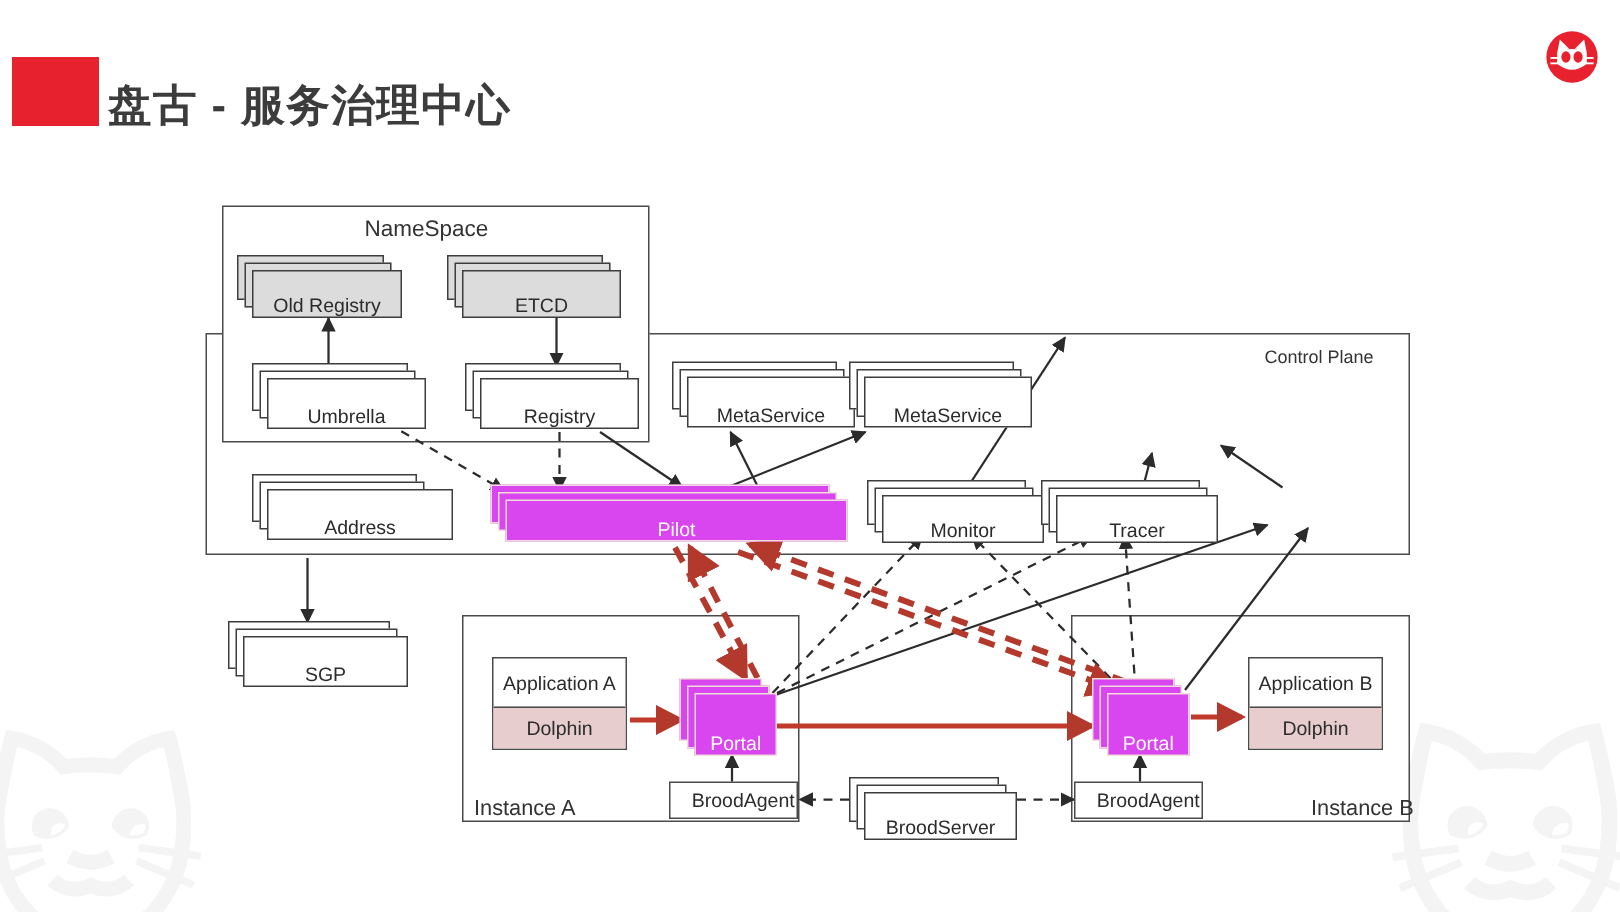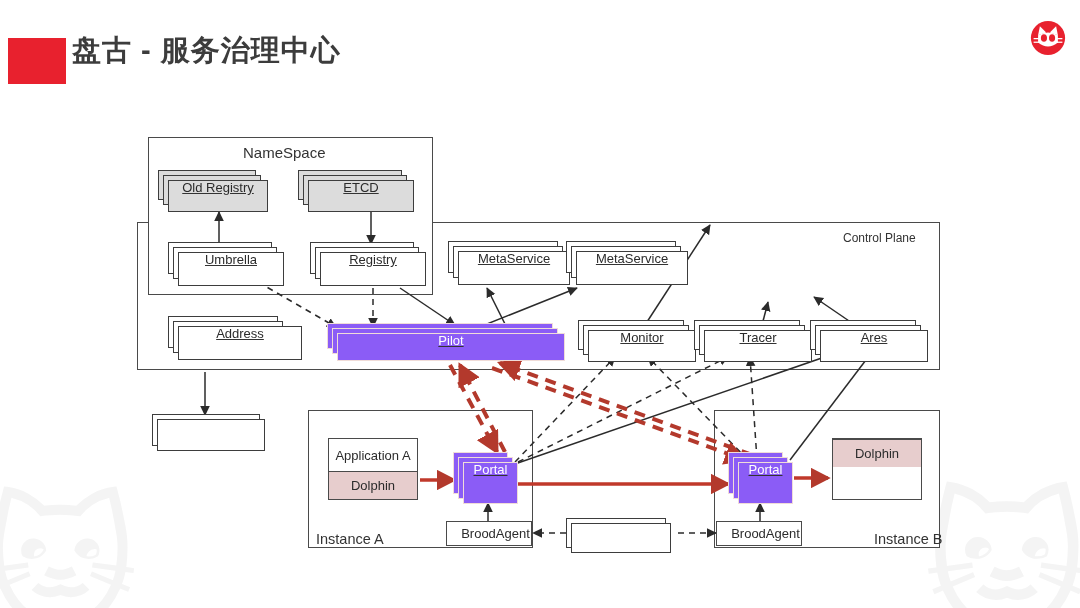--- a/index.html
+++ b/index.html
@@ -11,43 +11,43 @@
   }
   #stage{position:absolute;left:0;top:0;width:1080px;height:608px;}
 
   
   .watermark{position:absolute;color:#f4f4f4;line-height:1;user-select:none;}
   .wm-left{left:-18px;bottom:-34px;font-size:150px;}
   .wm-right{right:-10px;bottom:-40px;font-size:160px;}
 
   
   .accent-square{position:absolute;left:8px;top:38px;width:58px;height:46px;background:#e8212e;}
-  .page-title{position:absolute;left:72px;top:31px;font-size:29px;font-weight:bold;color:#3c3c3c;
+  .page-title{position:absolute;left:72px;top:51px;font-size:29px;font-weight:bold;color:#3c3c3c;
     letter-spacing:1px;white-space:nowrap;}
 
   
   .brand-logo{position:absolute;right:14px;top:20px;width:36px;height:36px;}
 
   
   .layer{position:absolute;left:0;top:0;width:1080px;height:608px;pointer-events:none;}
 
   
   .frame{position:absolute;border:1.6px solid #4a4a4a;background:transparent;box-sizing:border-box;}
   .frame-label{position:absolute;font-size:14.5px;color:#333;white-space:nowrap;}
 
   
   .node{position:absolute;box-sizing:border-box;}
   .node .sheet{position:absolute;box-sizing:border-box;border:1.5px solid #3d3d3d;background:#ffffff;}
   .node .sheet.s3{left:0;top:0;}
   .node .sheet.s2{left:5px;top:5px;}
-  .node .sheet.s1{left:10px;top:10px;display:flex;align-items:flex-start;justify-content:center;text-decoration:underline;}
+  .node .sheet.s1{left:10px;top:10px;display:flex;align-items:flex-end;justify-content:center;}
   .node .lbl{font-size:13px;color:#2b2b2b;white-space:nowrap;text-align:center;line-height:1.1;}
 
   .node.gray .sheet{background:#dcdcdc;}
-  .node.red .sheet{background:#8b5cf6;border:1.5px solid #f0dcd8;}
+  .node.red .sheet{background:#d946ef;border:1.5px solid #f0dcd8;}
   .node.red .lbl{color:#ffffff;}
 
   
   .box{position:absolute;box-sizing:border-box;border:1.6px solid #4a4a4a;background:#fff;
        display:flex;align-items:center;justify-content:center;}
   .box .lbl{font-size:13px;color:#2b2b2b;white-space:nowrap;padding-left:13px;}
 
   
   .appbox{position:absolute;box-sizing:border-box;border:1.6px solid #4a4a4a;background:#fff;
           display:flex;flex-direction:column;}
@@ -208,20 +208,23 @@
     <div class="sheet s3" style="width:110px;height:32px;"></div>
     <div class="sheet s2" style="width:110px;height:32px;"></div>
     <div class="sheet s1" style="width:124px;height:34px;">
       <span class="lbl">Address</span>
     </div>
   </div>
 
   <div class="node" style="left:152px;top:414px;width:128px;height:46px;">
     <div class="sheet s3" style="width:108px;height:32px;"></div>
     <div class="sheet s2" style="width:108px;height:32px;"></div>
+    <div class="sheet s1" style="width:110px;height:34px;">
+      <span class="lbl">SGP</span>
+    </div>
   </div>
 
   <div class="node" style="left:448px;top:241px;width:130px;height:46px;">
     <div class="sheet s3" style="width:110px;height:32px;"></div>
     <div class="sheet s2" style="width:110px;height:32px;"></div>
     <div class="sheet s1" style="width:112px;height:34px;">
       <span class="lbl">MetaService</span>
     </div>
   </div>
 
@@ -251,27 +254,20 @@
   </div>
 
   <div class="node" style="left:694px;top:320px;width:124px;height:44px;">
     <div class="sheet s3" style="width:106px;height:30px;"></div>
     <div class="sheet s2" style="width:106px;height:30px;"></div>
     <div class="sheet s1" style="width:108px;height:32px;">
       <span class="lbl">Tracer</span>
     </div>
   </div>
 
-  <div class="node" style="left:810px;top:320px;width:124px;height:44px;">
-    <div class="sheet s3" style="width:106px;height:30px;"></div>
-    <div class="sheet s2" style="width:106px;height:30px;"></div>
-    <div class="sheet s1" style="width:108px;height:32px;">
-      <span class="lbl">Ares</span>
-    </div>
-  </div>
 
   <div class="appbox" style="left:328px;top:438px;width:90px;height:62px;">
     <div class="app-name">Application A</div>
     <div class="app-sub">Dolphin</div>
   </div>
 
   <div class="node red" style="left:453px;top:452px;width:65px;height:52px;">
     <div class="sheet s3" style="width:55px;height:42px;"></div>
     <div class="sheet s2" style="width:55px;height:42px;"></div>
     <div class="sheet s1" style="width:55px;height:42px;">
@@ -289,21 +285,25 @@
     <div class="sheet s1" style="width:55px;height:42px;">
       <span class="lbl">Portal</span>
     </div>
   </div>
 
   <div class="box" style="left:716px;top:521px;width:86px;height:25px;">
     <span class="lbl">BroodAgent</span>
   </div>
 
   <div class="appbox" style="left:832px;top:438px;width:90px;height:62px;">
+    <div class="app-name">Application B</div>
     <div class="app-sub">Dolphin</div>
   </div>
 
   <div class="node" style="left:566px;top:518px;width:118px;height:42px;">
     <div class="sheet s3" style="width:100px;height:30px;"></div>
     <div class="sheet s2" style="width:100px;height:30px;"></div>
+    <div class="sheet s1" style="width:102px;height:32px;">
+      <span class="lbl">BroodServer</span>
+    </div>
   </div>
 
 </div>
 
 </body></html>

